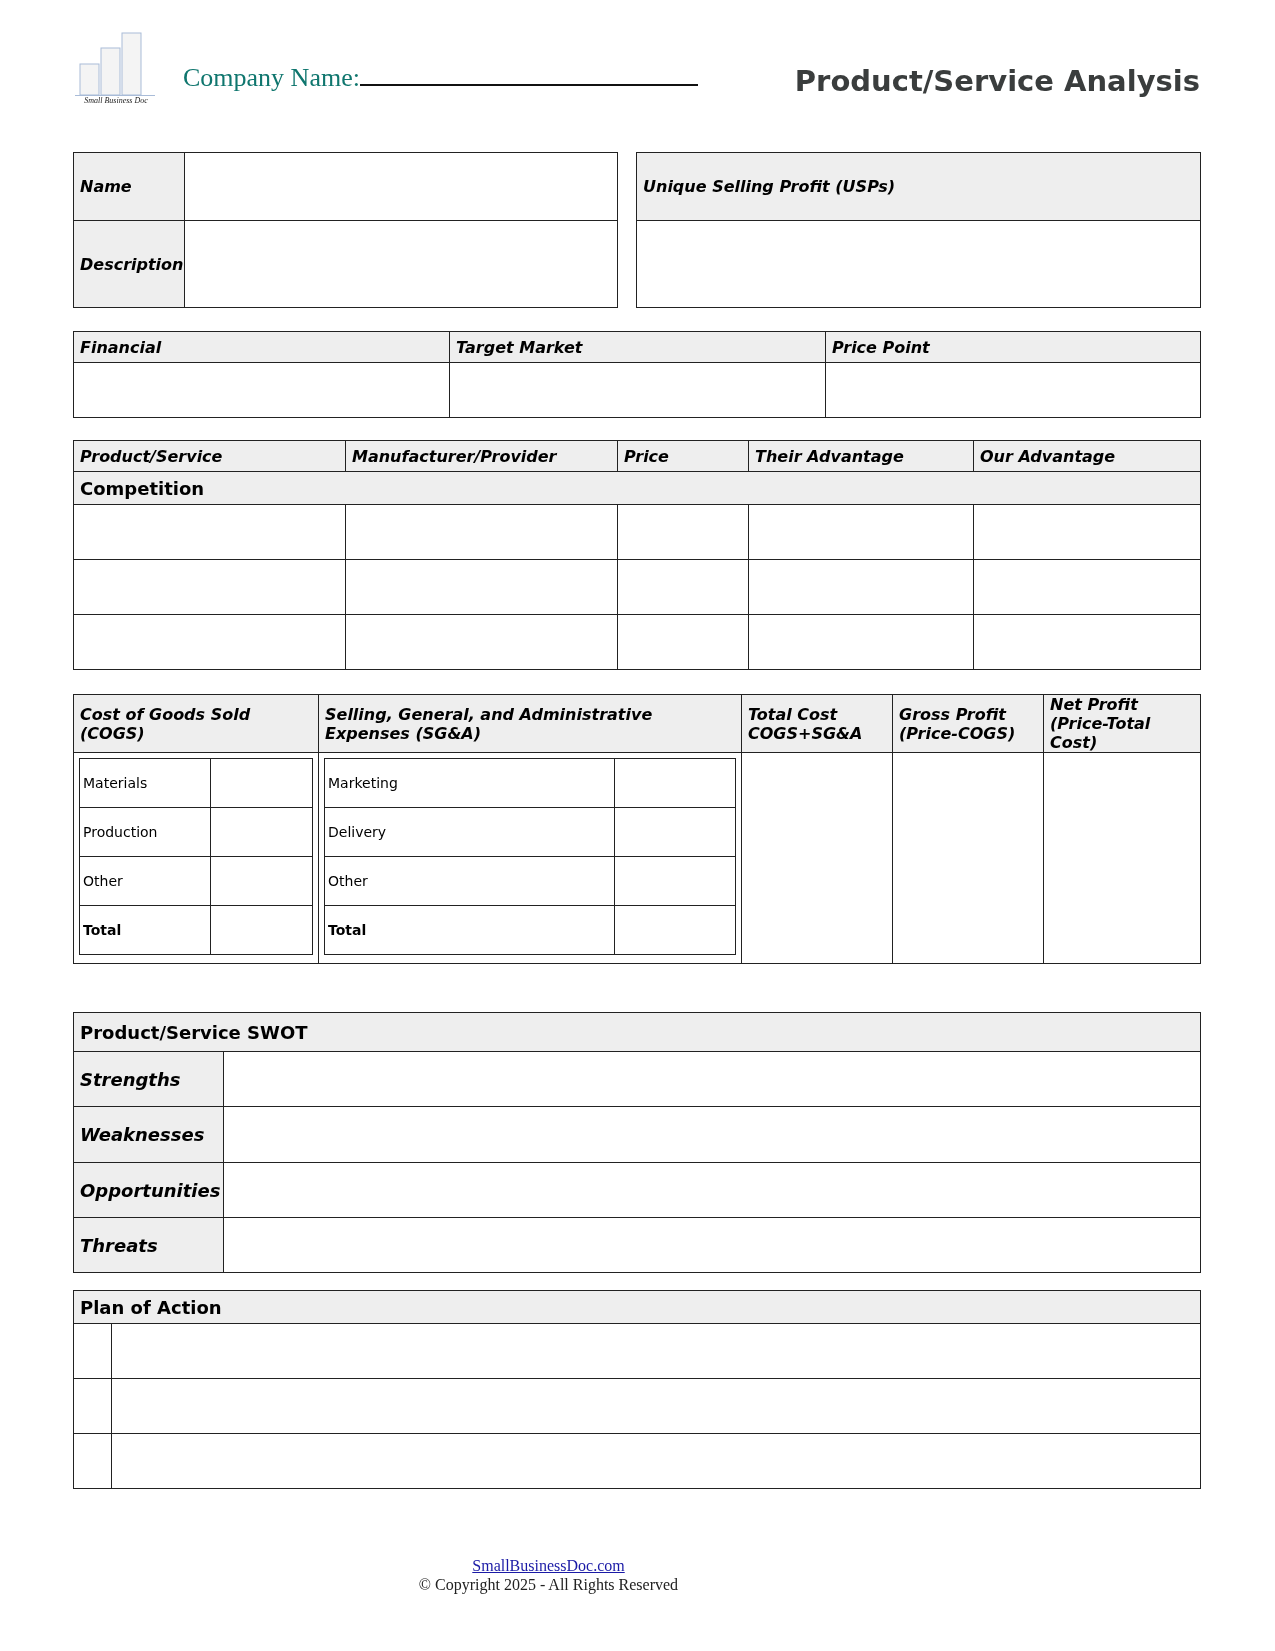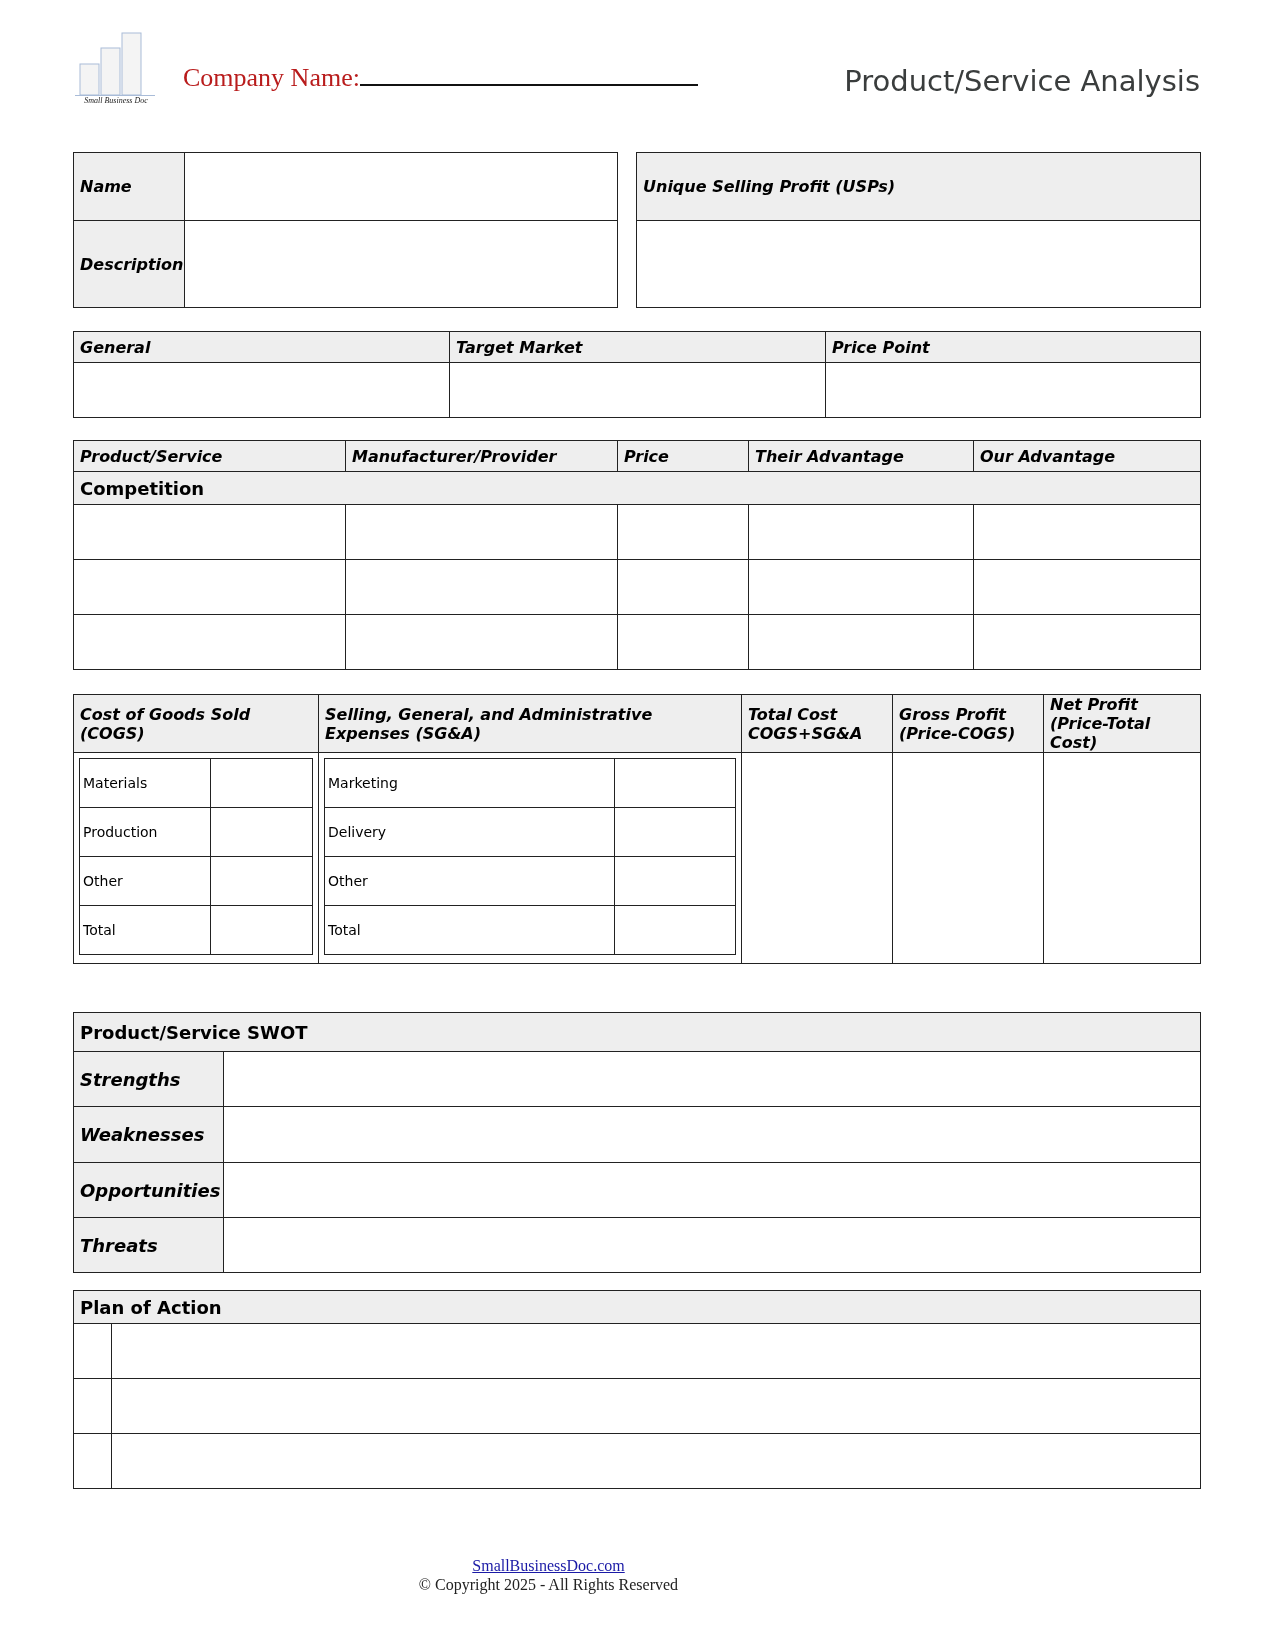--- a/index.html
+++ b/index.html
@@ -1,21 +1,21 @@
 <!DOCTYPE html>
 <html><head>
 <meta charset="utf-8">
 <style>
   html, body { margin: 0; padding: 0; background: #ffffff; }
   body { width: 1275px; height: 1651px; position: relative; font-family: "DejaVu Sans", sans-serif; color: #000; }
 
   .logo { position: absolute; left: 75px; top: 32px; width: 82px; height: 76px; }
-  .company-label { position: absolute; left: 183px; top: 60px; font-family: "Liberation Serif", serif; font-size: 26px; color: #b91c1c; white-space: nowrap; }
+  .company-label { position: absolute; left: 183px; top: 60px; font-family: "Liberation Serif", serif; font-size: 26px; color: #0f766e; white-space: nowrap; }
   .company-line { display: inline-block; width: 338px; border-bottom: 2px solid #111; height: 24px; vertical-align: baseline; }
-  .doc-title { position: absolute; right: 75px; top: 64px; font-family: "DejaVu Sans", sans-serif; font-weight: normal; font-size: 29px; color: #3a3d3d; white-space: nowrap; }
+  .doc-title { position: absolute; right: 75px; top: 64px; font-family: "DejaVu Sans", sans-serif; font-weight: bold; font-size: 29px; color: #3a3d3d; white-space: nowrap; }
 
   table { border-collapse: collapse; position: absolute; table-layout: fixed; }
   td { border: 1px solid #222; padding: 0 6px; vertical-align: middle; }
   .g { background: #eeeeee; }
   .lbl { font-weight: bold; font-style: italic; font-size: 16px; }
   .sec { font-weight: bold; font-size: 18px; }
   .in { background: #fff; }
 
   
   #t-name { left: 73px; top: 152px; width: 545px; }
@@ -23,21 +23,21 @@
   #t-usp { left: 636px; top: 152px; width: 565px; }
   
   #t-cat { left: 73px; top: 331px; width: 1128px; }
   
   #t-comp { left: 73px; top: 440px; width: 1128px; }
   
   #t-fin { left: 73px; top: 694px; width: 1128px; }
   #t-fin td.nest { padding: 5px; vertical-align: top; }
   .inner { position: static; width: 100%; border-collapse: collapse; }
   .inner td { height: 48px; font-size: 14px; padding: 0 3px; border: 1px solid #222; }
-  .inner td.bold { font-weight: normal; margin-top: 38px; }
+  .inner td.bold { font-weight: bold; margin-top: 38px; }
   
   #t-swot { left: 73px; top: 1012px; width: 1128px; }
   #t-swot td.lbl { font-size: 18px; }
   
   #t-plan { left: 73px; top: 1290px; width: 1128px; }
 
   .footer { position: absolute; left: 0; width: 1097px; top: 1556px; text-align: center; font-family: "Liberation Serif", serif; font-size: 16px; color: #222; line-height: 19px; }
   .footer a { color: #1a1aa6; text-decoration: underline; }
 </style>
 </head>
@@ -88,21 +88,21 @@
   </table>
 
 <table id="t-cat">
   <colgroup>
       <col style="width:376px">
       <col style="width:376px">
       <col>
     </colgroup>
   <tbody>
       <tr style="height:31px">
-    <td class="g lbl">General</td>
+    <td class="g lbl">Financial</td>
     <td class="g lbl">Target Market</td>
     <td class="g lbl">Price Point</td>
   </tr>
   <tr style="height:55px">
     <td class="in"></td>
     <td class="in"></td>
     <td class="in"></td>
   </tr>
 </tbody>
   </table>

